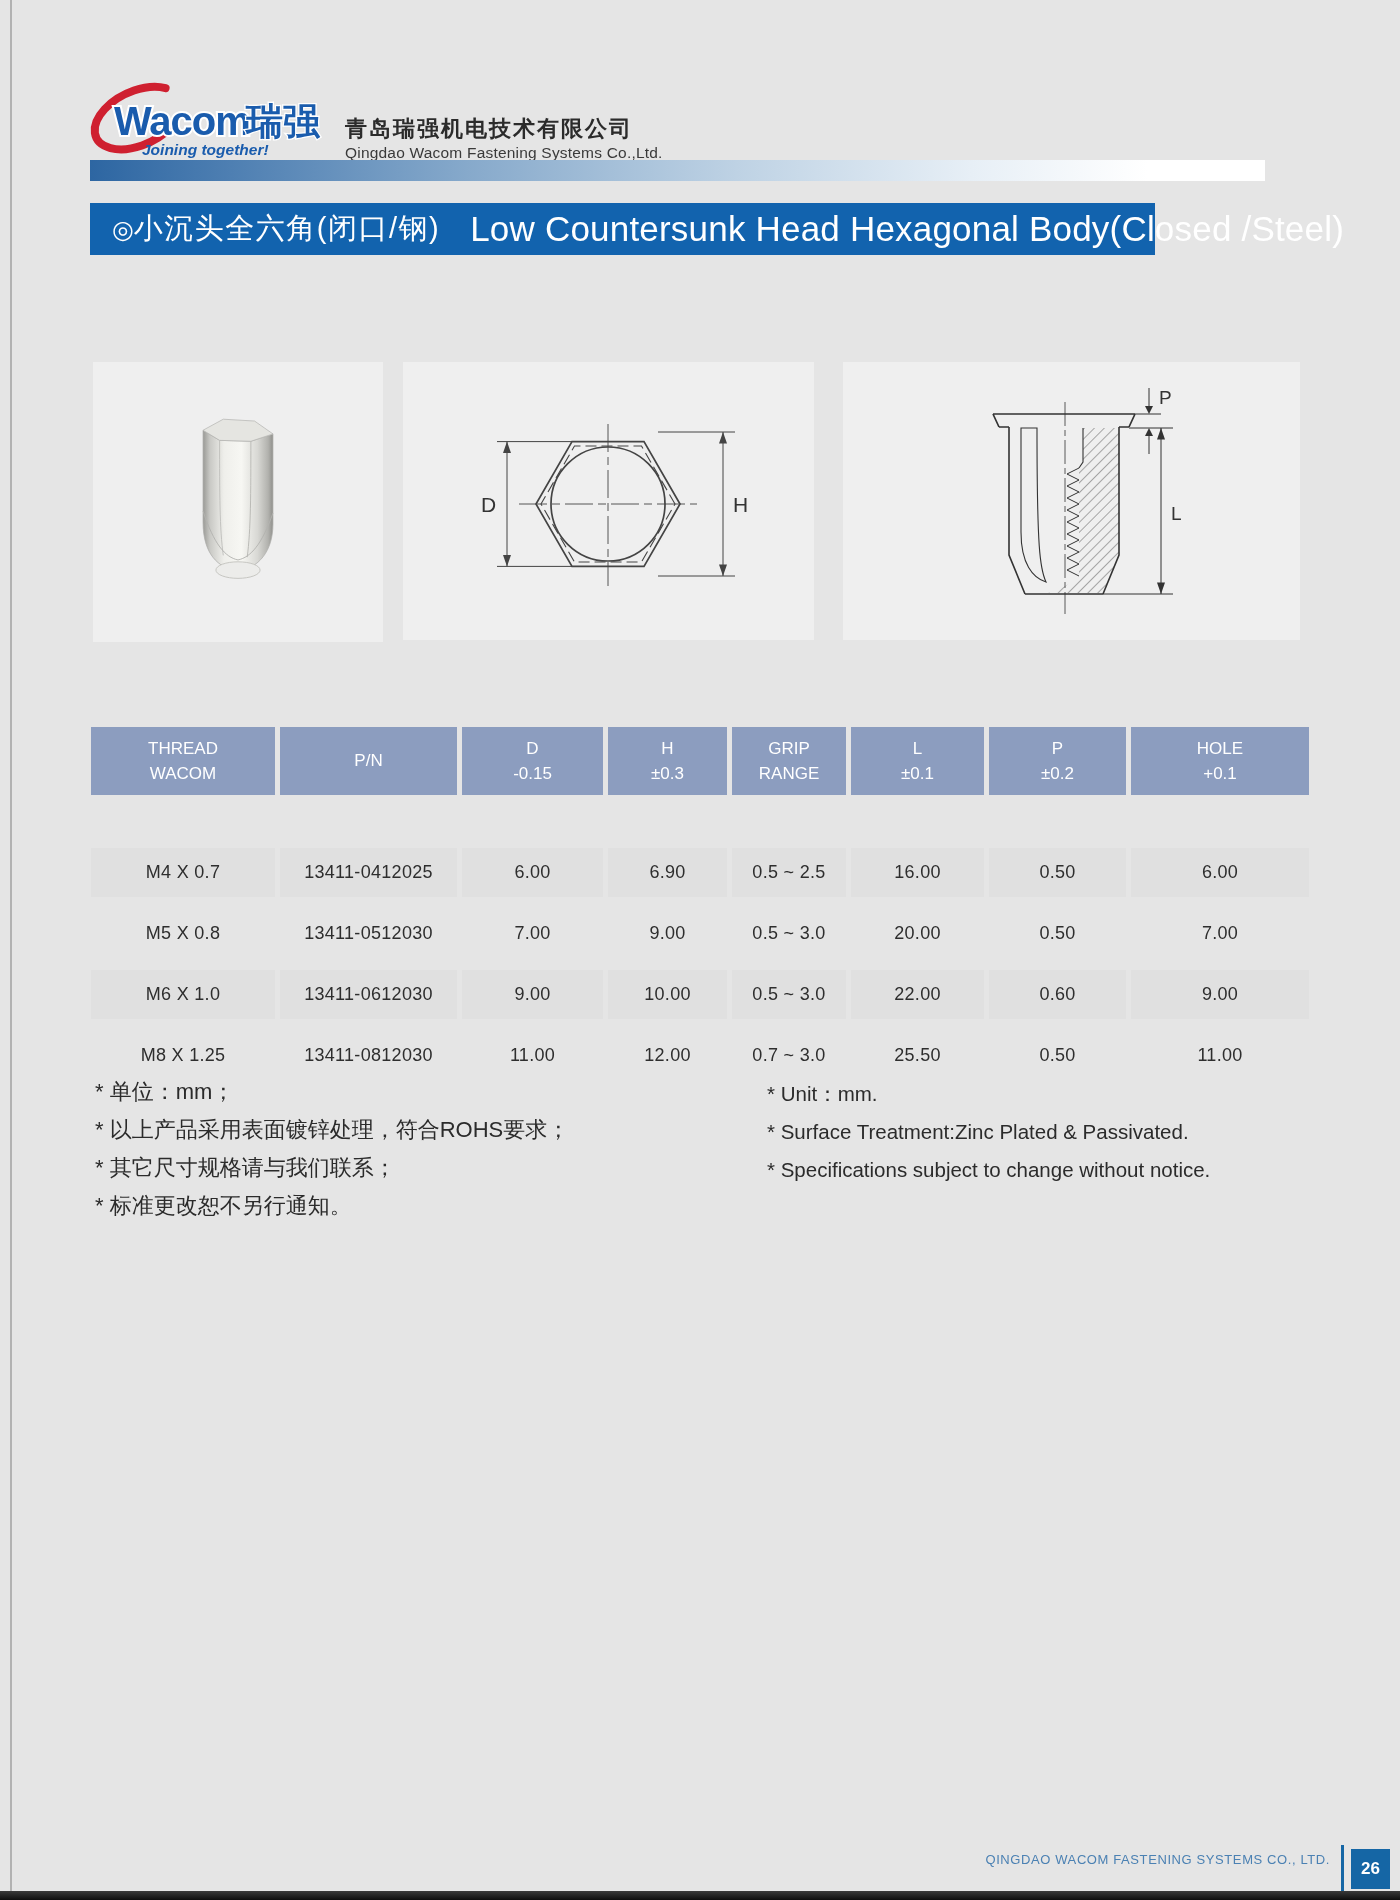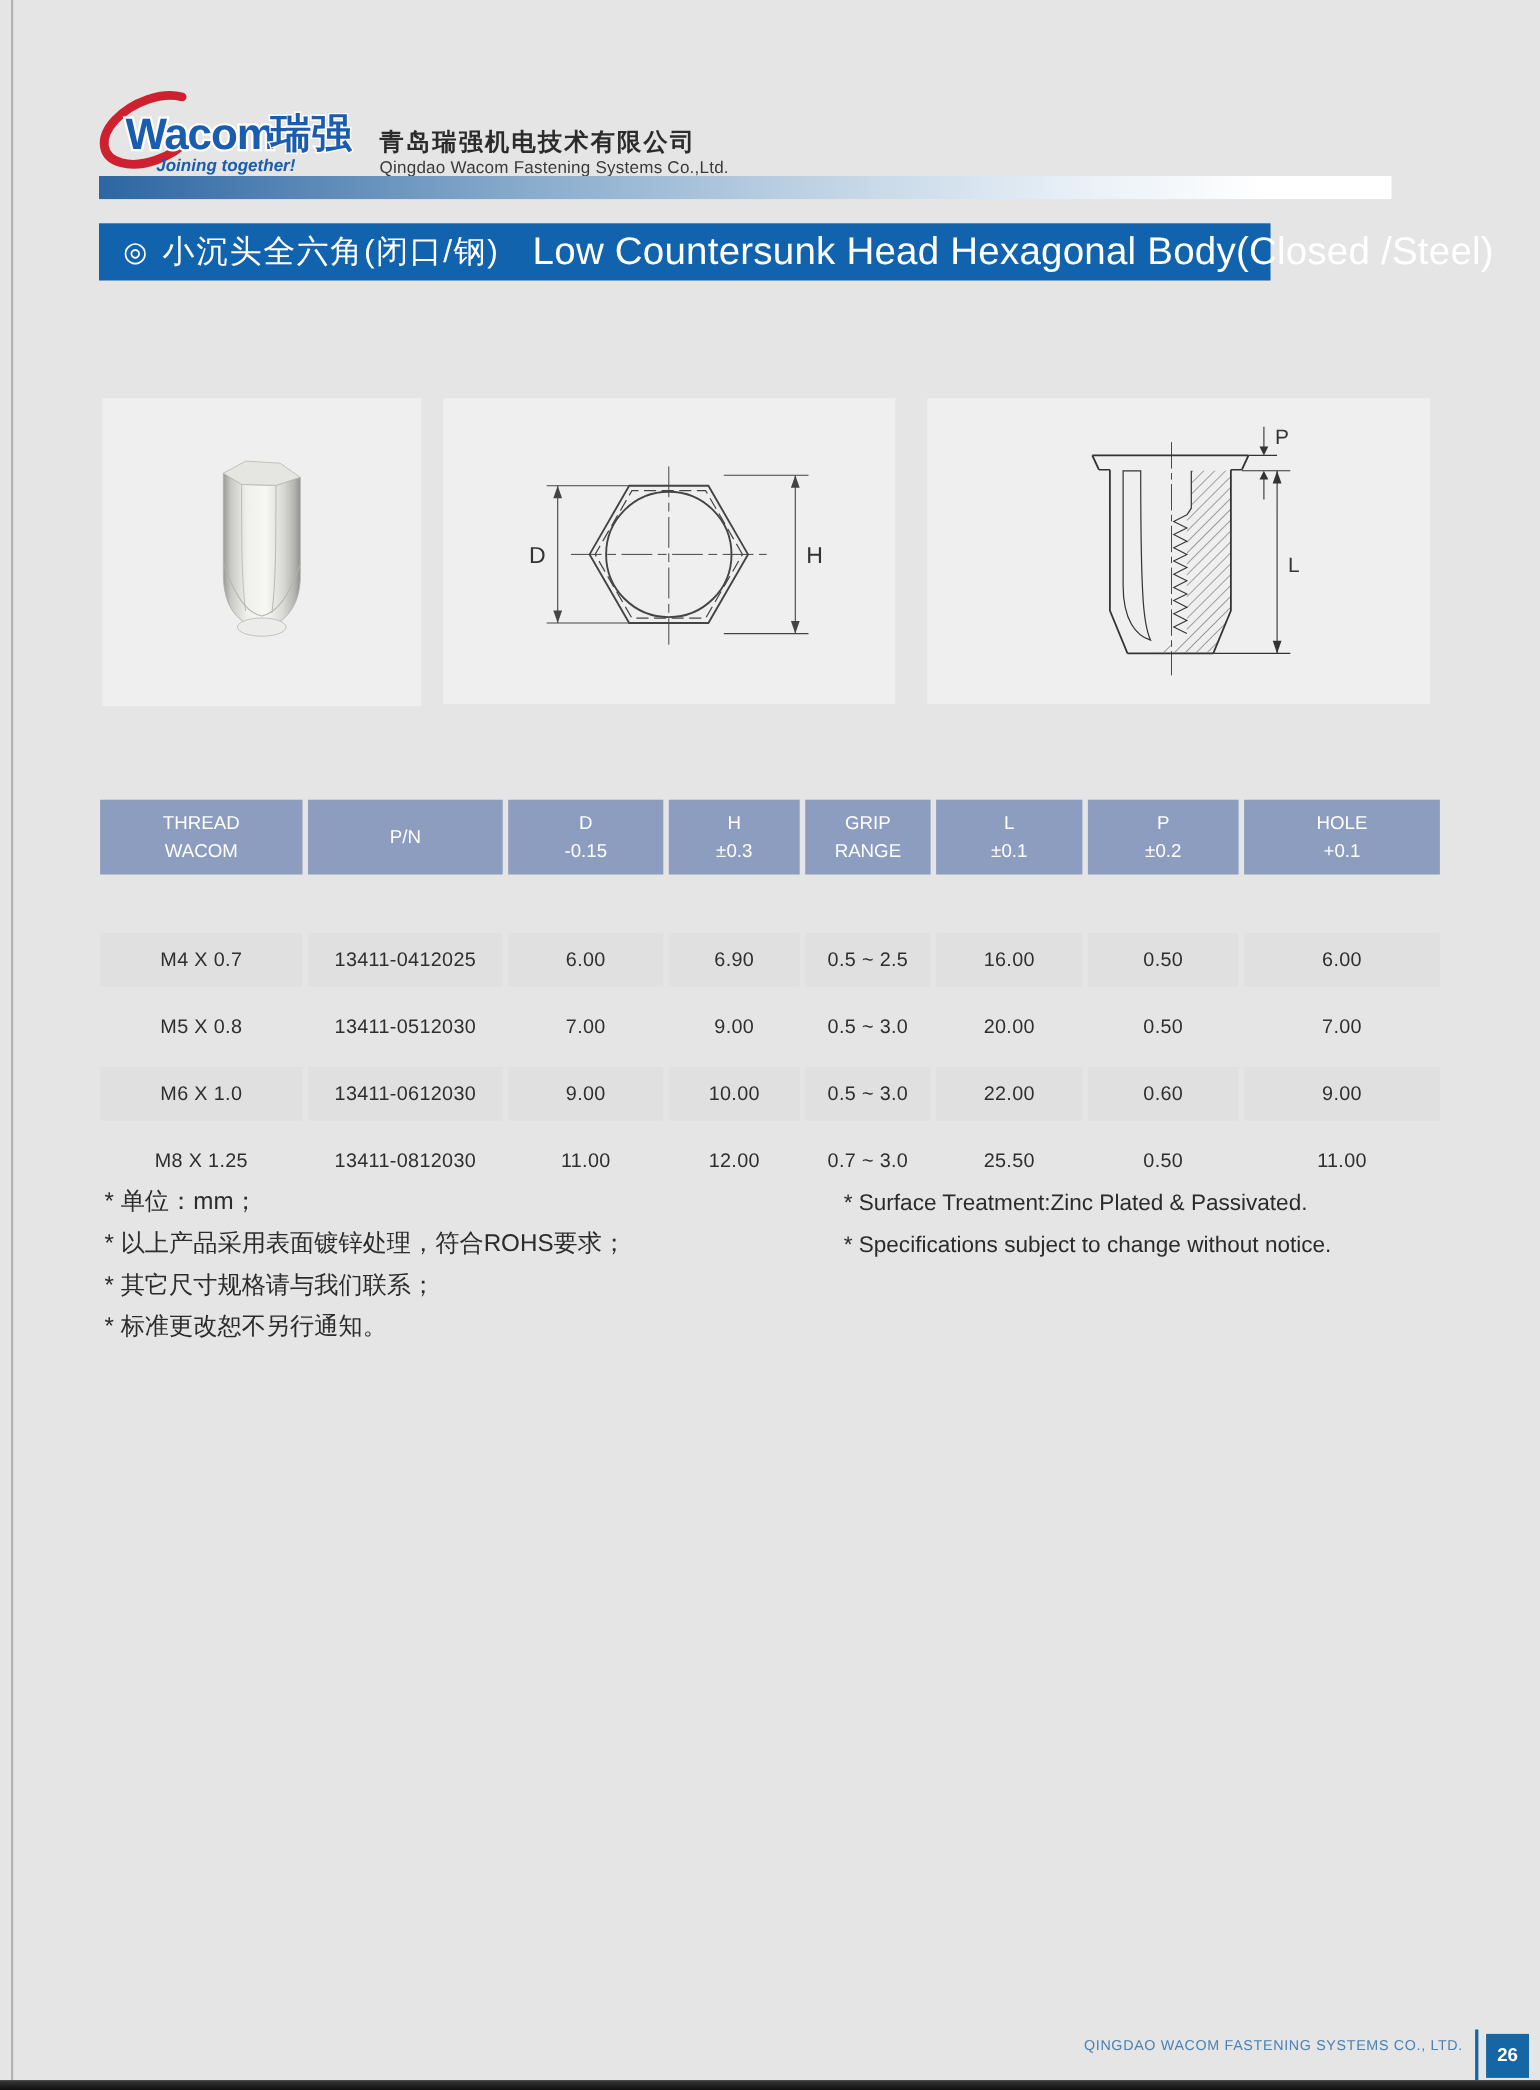--- a/index.html
+++ b/index.html
@@ -14,21 +14,21 @@
   .company{position:absolute;left:345px;top:118px;line-height:1;}
   .company-cn{font-size:22px;font-weight:bold;letter-spacing:2px;color:#2b2b2b;}
   .company-en{font-size:15.5px;color:#3a3a3a;margin-top:5px;letter-spacing:0.2px;}
   .grad-bar{position:absolute;left:90px;top:160px;width:1175px;height:21px;
             background:linear-gradient(90deg,#2d66a2 0%,#4e7fb2 12%,#86a9cb 32%,
                        #bed2e4 55%,#e7eff6 75%,#ffffff 90%);}
   
   .title-bar{position:absolute;left:90px;top:203px;width:1065px;height:52px;background:#1263ae;
              display:flex;align-items:center;color:#fff;white-space:nowrap;}
   .title-bullet{font-size:25px;margin-left:22px;line-height:1;}
-  .title-cn{font-size:29px;letter-spacing:1.5px;margin-left:14px;}
+  .title-cn{font-size:29px;letter-spacing:1.5px;}
   .title-sep{width:3px;height:34px;background:#ffffff;margin:0 16px 0 14px;}
   .title-en{font-size:35px;letter-spacing:0.2px;}
   
   .panel{position:absolute;background:#efefef;display:flex;align-items:center;justify-content:center;}
   .panel1{left:93px;top:362px;width:290px;height:280px;}
   .panel2{left:403px;top:362px;width:411px;height:278px;}
   .panel3{left:843px;top:362px;width:457px;height:278px;}
   
   .spec-table{position:absolute;left:91px;top:727px;width:1219px;}
   .t-row{display:grid;grid-template-columns:184px 177px 141px 119px 114px 133px 137px 178px;
@@ -235,20 +235,21 @@
     </div>
   </div>
 
   <div class="notes-cn">
     <div>* 单位：mm；</div>
     <div>* 以上产品采用表面镀锌处理，符合ROHS要求；</div>
     <div>* 其它尺寸规格请与我们联系；</div>
     <div>* 标准更改恕不另行通知。</div>
   </div>
   <div class="notes-en">
+    <div>* Unit：mm.</div>
     <div>* Surface Treatment:Zinc Plated &amp; Passivated.</div>
     <div>* Specifications subject to change without notice.</div>
   </div>
 
   <div class="footer-company">QINGDAO WACOM FASTENING SYSTEMS CO., LTD.</div>
   <div class="footer-vline"></div>
   <div class="page-badge">26</div>
   <div class="bottom-bar"></div>
 
 </div>

